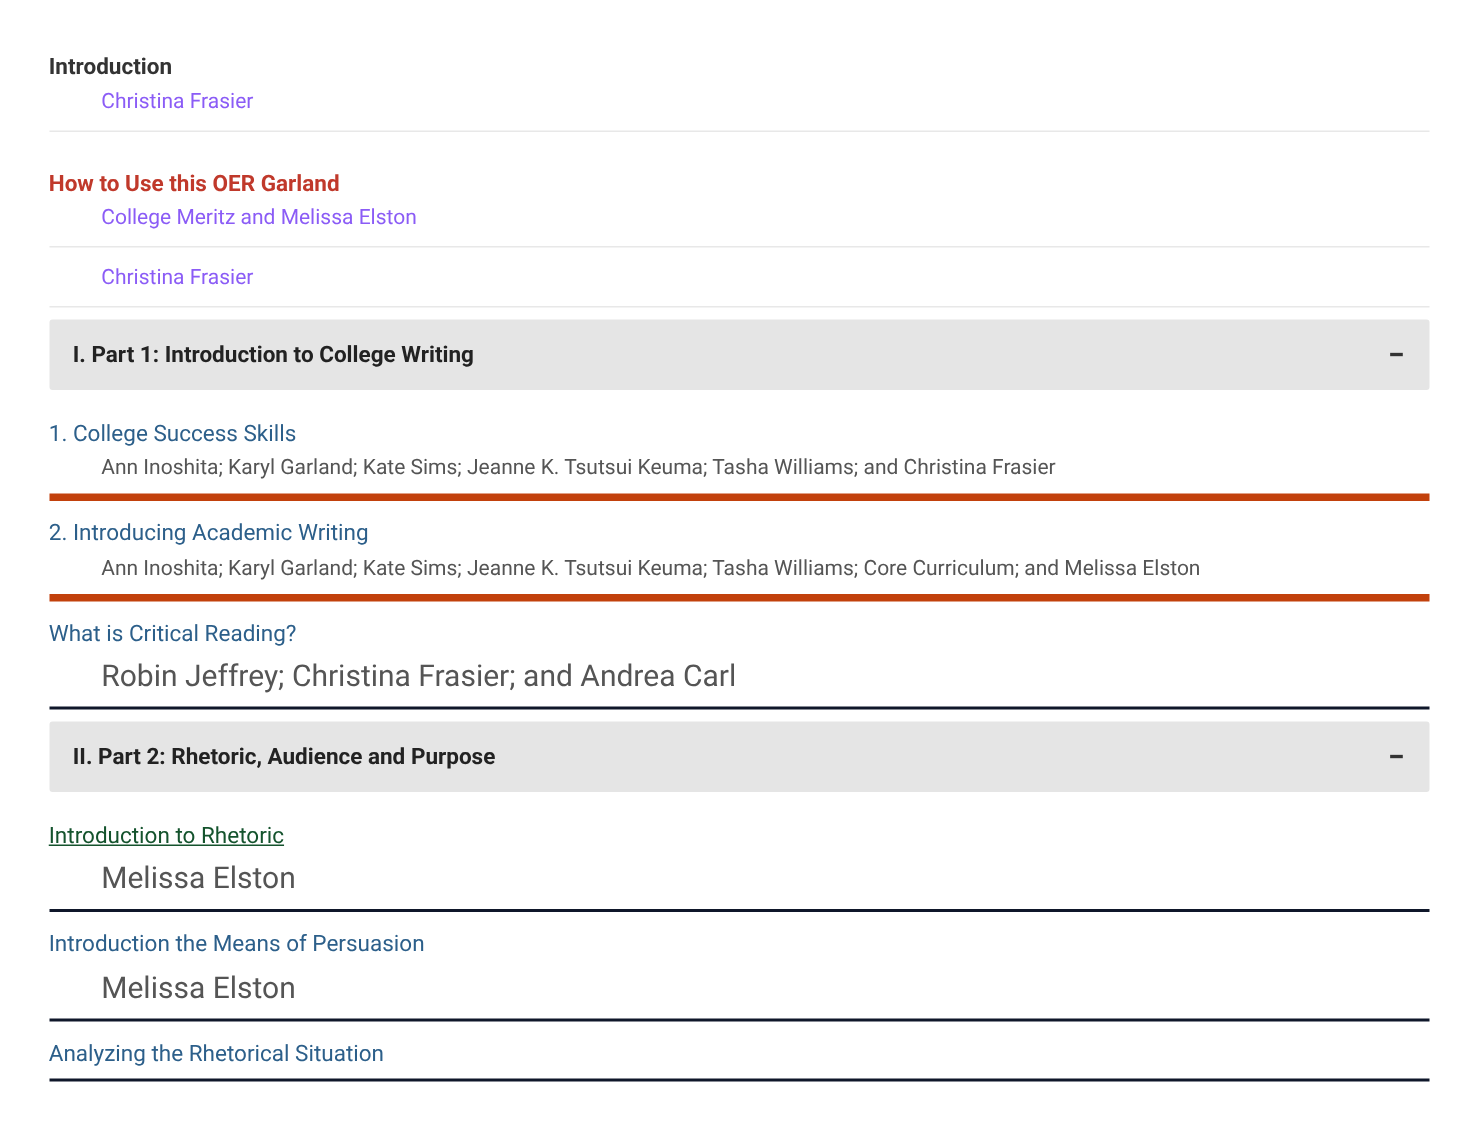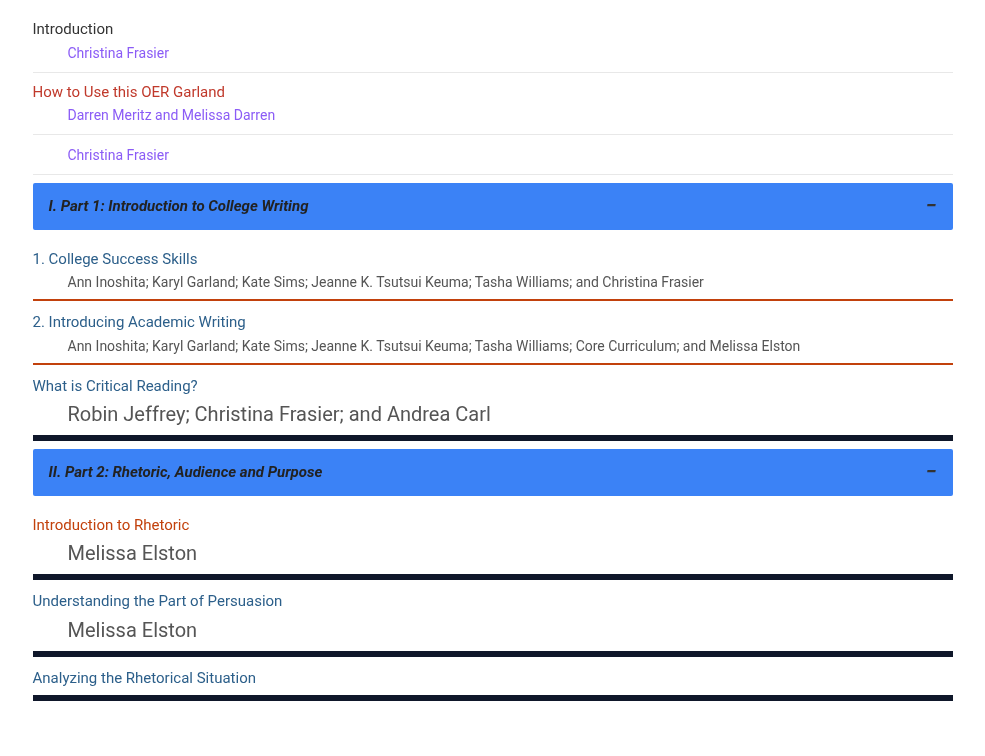--- a/index.html
+++ b/index.html
@@ -24,95 +24,96 @@
       padding: 10px 20px;
     }
 
     .toc-item {
       padding: 8px 0 8px 0;
       border-bottom: 1px solid #e8e8e8;
     }
 
     .toc-item-title {
       font-size: 15px;
-      font-weight: normal;
+      font-weight: bold;
       color: #333;
+      margin-top: 15px;
     }
 
     .toc-item-title.link {
       color: #c0392b;
       text-decoration: none;
       cursor: pointer;
     }
 
     .toc-item-author {
       font-size: 14px;
       color: #8b5cf6;
       padding-left: 35px;
       padding-top: 2px;
     }
 
     .section-header {
-      background: #3b82f6;
+      background: #e5e5e5;
       padding: 12px 16px;
       display: flex;
       justify-content: space-between;
-      align-items: flex-start;
+      align-items: center;
       margin: 8px 0;
       border-radius: 2px;
-      font-style: italic;
     }
 
     .section-header-title {
       font-size: 15px;
       font-weight: bold;
       color: #222;
     }
 
     .section-toggle {
       font-size: 20px;
       color: #333;
       font-weight: bold;
       line-height: 1;
       cursor: pointer;
       user-select: none;
     }
 
     .numbered-item {
       padding: 10px 0 6px 0;
-      border-bottom: 2px solid #c2410c;
+      border-bottom: 5px solid #c2410c;
     }
 
     .numbered-item-title {
       font-size: 15px;
       color: #2c5f8a;
       text-decoration: none;
       cursor: pointer;
     }
 
     .numbered-item-author {
       font-size: 14px;
       color: #555;
       padding-left: 35px;
       padding-top: 2px;
     }
 
     .plain-item {
       padding: 10px 0 6px 0;
-      border-bottom: 6px solid #0f172a;
+      border-bottom: 2px solid #0f172a;
     }
 
     .plain-item-title {
       font-size: 15px;
       color: #2c5f8a;
       cursor: pointer;
     }
 
     .plain-item-title.red-link {
-      color: #c2410c;
+      color: #14532d;
+      text-decoration: underline;
     }
 
     .plain-item-author {
       font-size: 20px;
       color: #555;
       padding-left: 35px;
       padding-top: 2px;
     }
   </style>
 </head>
@@ -120,21 +121,21 @@
 
 <div class="toc-container">
 
   <div class="toc-item">
     <div class="toc-item-title">Introduction</div>
     <div class="toc-item-author">Christina Frasier</div>
   </div>
 
   <div class="toc-item">
     <div class="toc-item-title link">How to Use this OER Garland</div>
-    <div class="toc-item-author">Darren Meritz and Melissa Darren</div>
+    <div class="toc-item-author">College Meritz and Melissa Elston</div>
   </div>
 
   <div class="toc-item">
     <div class="toc-item-author">Christina Frasier</div>
   </div>
 
   <div class="section-header">
     <span class="section-header-title">I. Part 1: Introduction to College Writing</span>
     <span class="section-toggle">−</span>
   </div>
@@ -162,21 +163,21 @@
     <span class="section-header-title">II. Part 2: Rhetoric, Audience and Purpose</span>
     <span class="section-toggle">−</span>
   </div>
 
   <div class="plain-item">
     <div class="plain-item-title red-link">Introduction to Rhetoric</div>
     <div class="plain-item-author">Melissa Elston</div>
   </div>
 
   <div class="plain-item">
-    <div class="plain-item-title">Understanding the Part of Persuasion</div>
+    <div class="plain-item-title">Introduction the Means of Persuasion</div>
     <div class="plain-item-author">Melissa Elston</div>
   </div>
 
   <div class="plain-item">
     <div class="plain-item-title">Analyzing the Rhetorical Situation</div>
   </div>
 
 </div>
 
 </body></html>

